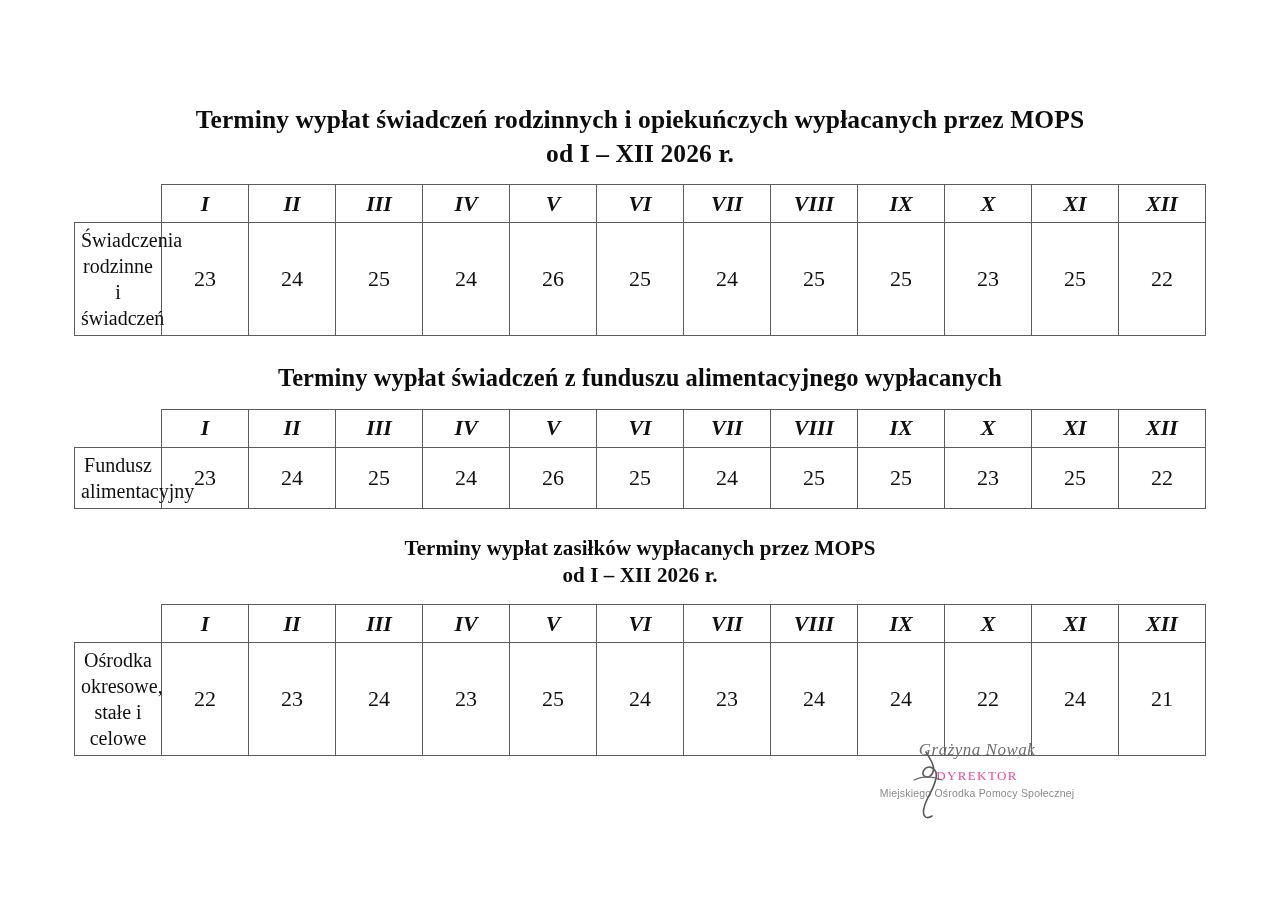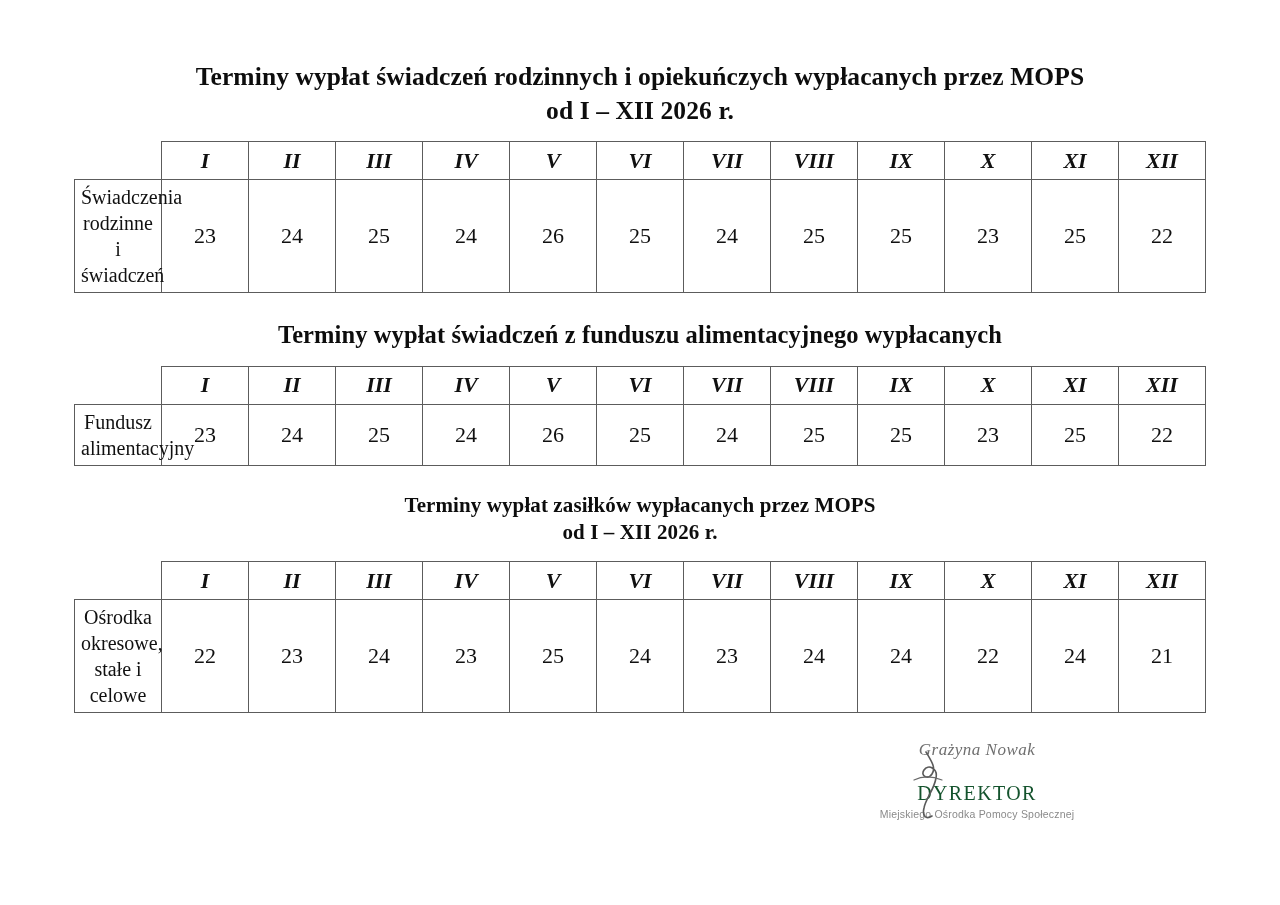--- a/index.html
+++ b/index.html
@@ -27,21 +27,21 @@
   }
   .heading {
     text-align: center;
     font-weight: bold;
     font-size: 25px;
     line-height: 1.32;
     letter-spacing: 0.1px;
     color: #0d0d0d;
   }
   .heading-1 {
-    padding-top: 60px;
+    padding-top: 103px;
     font-size: 25.5px;
   }
   .heading-2 {
     padding-top: 26px;
     font-size: 24.5px;
   }
   .heading-3 {
     padding-top: 26px;
     font-size: 21px;
   }
@@ -91,24 +91,24 @@
   .sig-name {
     font-family: "Liberation Serif", serif;
     font-style: italic;
     font-size: 17px;
     color: #6f6f6f;
     letter-spacing: 0.5px;
     white-space: nowrap;
   }
   .sig-title {
     font-family: "Liberation Serif", serif;
-    font-size: 20px;
-    color: #14532d;
+    font-size: 13px;
+    color: #ec4899;
     letter-spacing: 1.4px;
-    margin-top: 22px;
+    margin-top: 8px;
     white-space: nowrap;
   }
   .sig-sub {
     font-family: "Liberation Sans", sans-serif;
     font-size: 10.5px;
     color: #8a8a8a;
     letter-spacing: 0.2px;
     margin-top: 3px;
     white-space: nowrap;
   }

